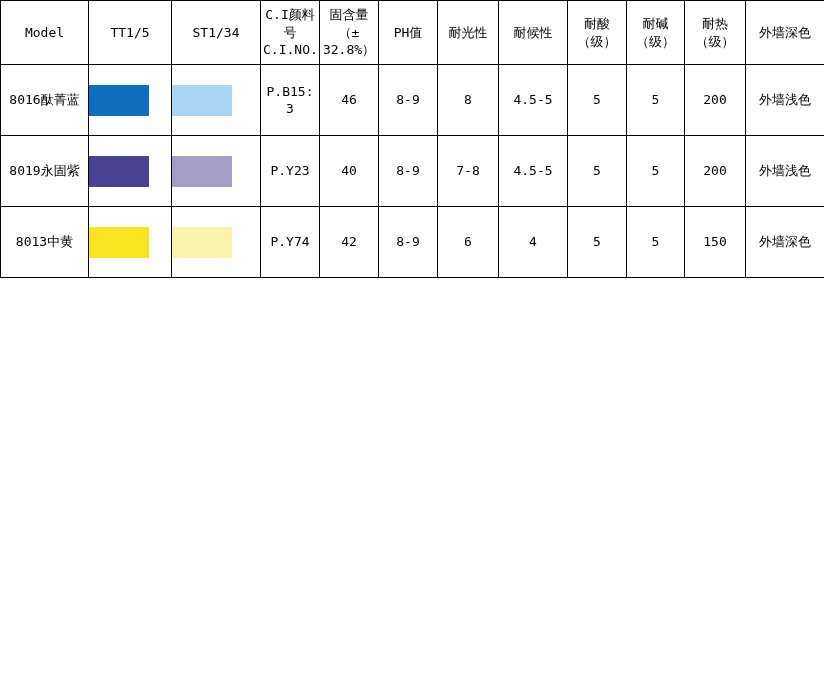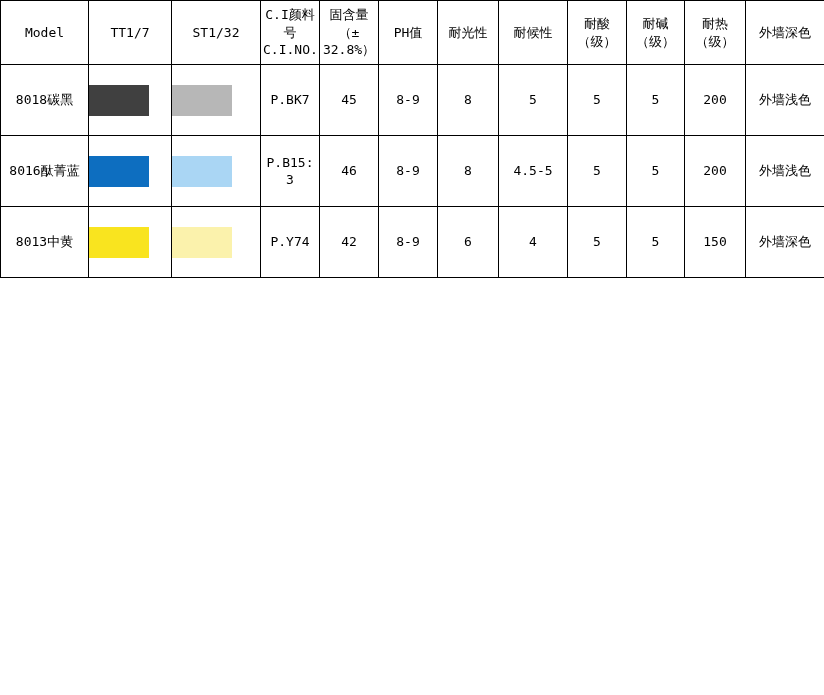--- a/index.html
+++ b/index.html
@@ -57,58 +57,40 @@
       <col style="width:61px">
       <col style="width:69px">
       <col style="width:59px">
       <col style="width:58px">
       <col style="width:61px">
       <col style="width:79px">
     </colgroup>
     <thead>
       <tr>
         <th>Model</th>
-        <th>TT1/7</th>
-        <th>ST1/32</th>
+        <th>TT1/5</th>
+        <th>ST1/34</th>
         <th>C.I颜料号
 C.I.NO.</th>
         <th>固含量
 （±
 32.8%）</th>
         <th>PH值</th>
         <th>耐光性</th>
         <th>耐候性</th>
         <th>耐酸
 （级）</th>
         <th>耐碱
 （级）</th>
         <th>耐热
 （级）</th>
         <th>外墙深色</th>
       </tr>
     </thead>
     <tbody>
-  <tr>
-    <td>8018碳黑</td>
-    <td class="c-swatch">
-      <div class="swatch" style="background-color: rgb(64, 64, 64);"></div>
-    </td>
-    <td class="c-swatch">
-      <div class="swatch" style="background-color: rgb(183, 183, 183);"></div>
-    </td>
-    <td>P.BK7</td>
-    <td>45</td>
-    <td>8-9</td>
-    <td>8</td>
-    <td>5</td>
-    <td>5</td>
-    <td>5</td>
-    <td>200</td>
-    <td>外墙浅色</td>
-  </tr>
 
 
   <tr>
     <td>8016酞菁蓝</td>
     <td class="c-swatch">
       <div class="swatch" style="background-color: rgb(13, 110, 192);"></div>
     </td>
     <td class="c-swatch">
       <div class="swatch" style="background-color: rgb(170, 214, 244);"></div>
     </td>
@@ -118,20 +100,38 @@
     <td>8</td>
     <td>4.5-5</td>
     <td>5</td>
     <td>5</td>
     <td>200</td>
     <td>外墙浅色</td>
   </tr>
 
 
 
+  <tr>
+    <td>8019永固紫</td>
+    <td class="c-swatch">
+      <div class="swatch" style="background-color: rgb(74, 65, 147);"></div>
+    </td>
+    <td class="c-swatch">
+      <div class="swatch" style="background-color: rgb(164, 158, 199);"></div>
+    </td>
+    <td>P.Y23</td>
+    <td>40</td>
+    <td>8-9</td>
+    <td>7-8</td>
+    <td>4.5-5</td>
+    <td>5</td>
+    <td>5</td>
+    <td>200</td>
+    <td>外墙浅色</td>
+  </tr>
 
 
 
   <tr>
     <td>8013中黄</td>
     <td class="c-swatch">
       <div class="swatch" style="background-color: rgb(249, 228, 31);"></div>
     </td>
     <td class="c-swatch">
       <div class="swatch" style="background-color: rgb(251, 242, 172);"></div>

